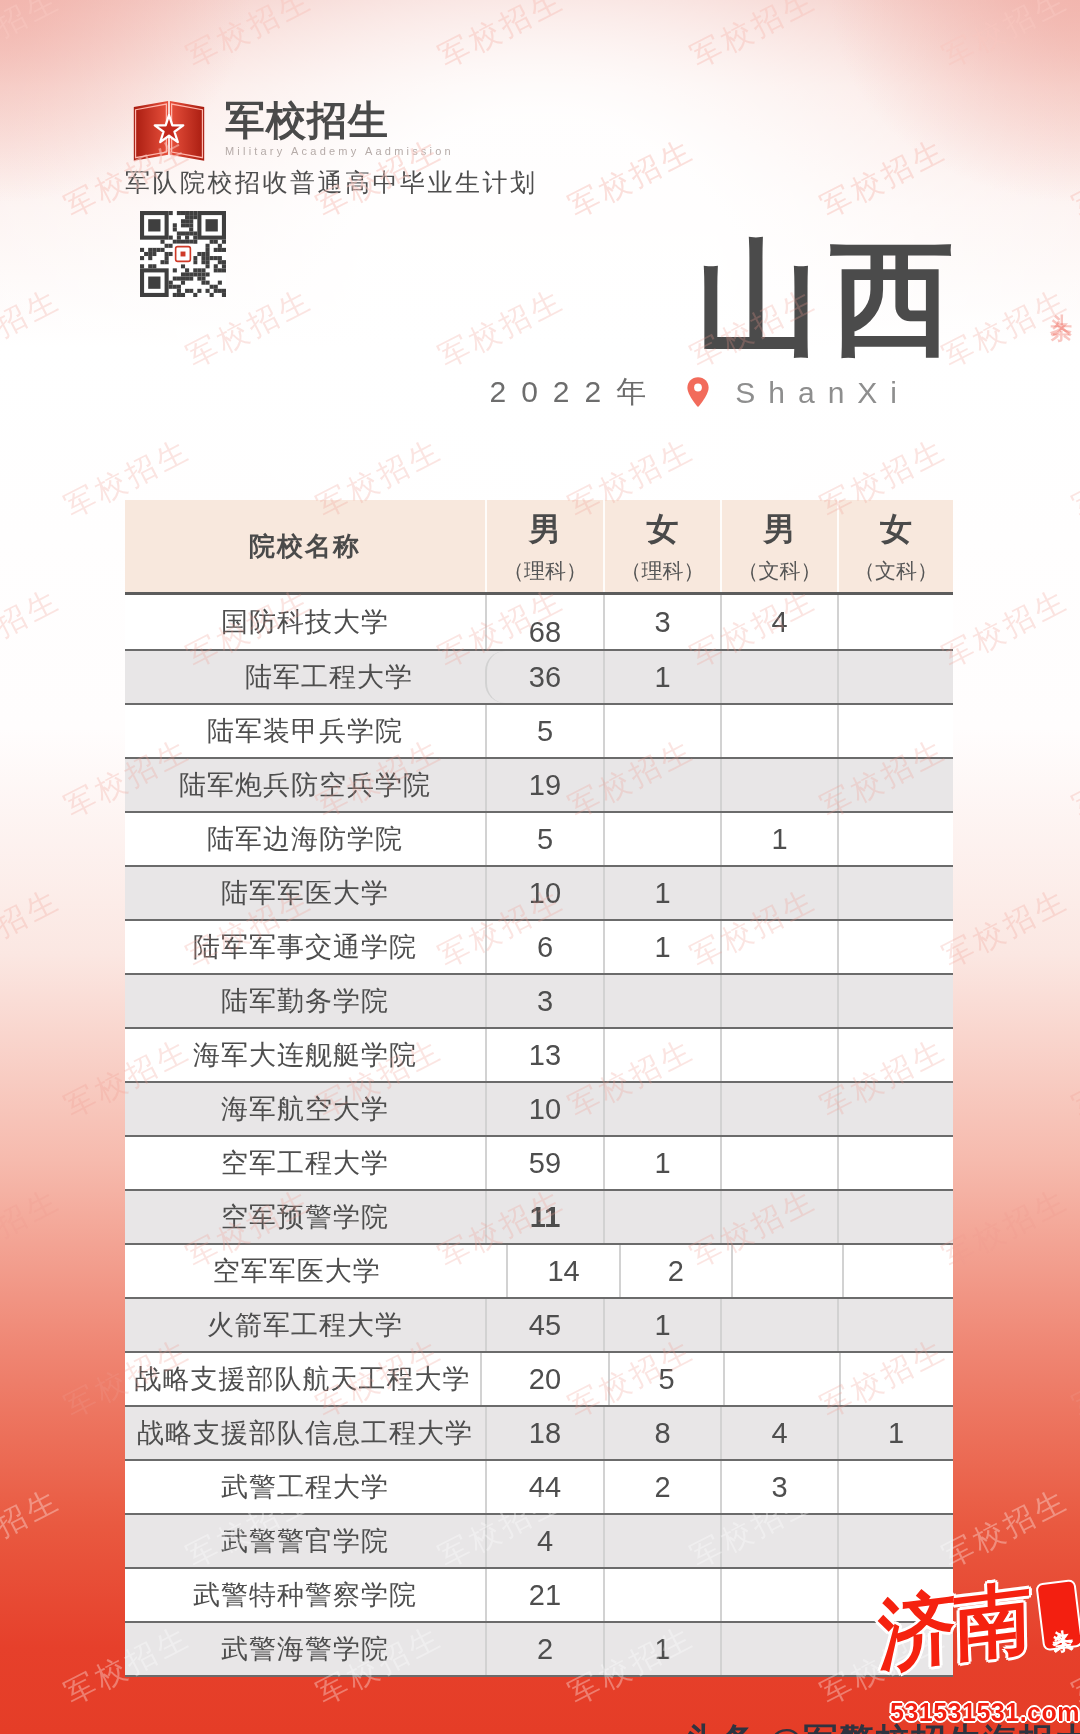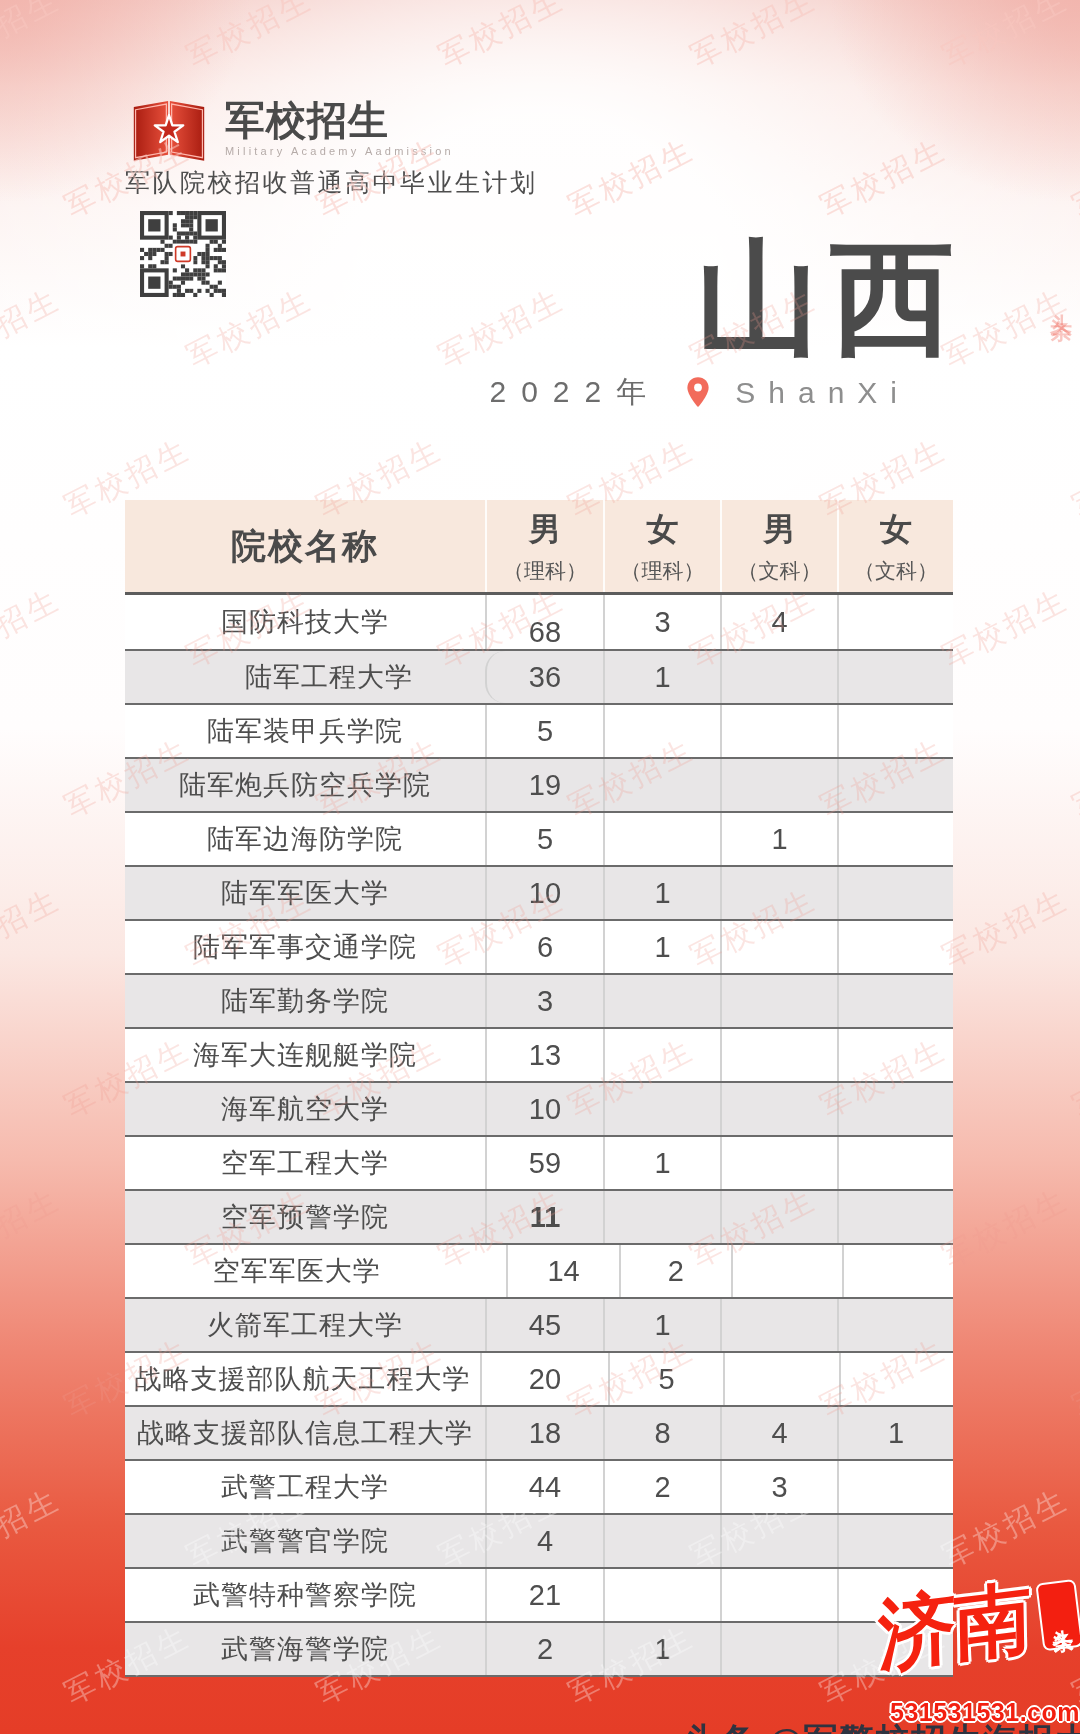--- a/index.html
+++ b/index.html
@@ -45,21 +45,21 @@
 
   
   #edge-seal { position:absolute; right:4px; top:296px; z-index:14; writing-mode:vertical-rl;
     font-size:22px; font-weight:700; color:rgba(235,70,52,.30); letter-spacing:6px; }
 
   
   #table { position:absolute; left:125px; top:500px; width:828px; z-index:10; }
   #thead { display:flex; height:92px; background:#f8e8dd; border-bottom:3px solid #5c5c5c; }
   .hcell { display:flex; flex-direction:column; align-items:center; justify-content:center; box-sizing:border-box; }
   .hcell + .hcell { border-left:2px solid rgba(255,255,255,.85); }
-  .h-name { font-size:35px; font-weight:700; color:#4a4a4a; letter-spacing:2px; }
+  .h-name { font-size:26px; font-weight:700; color:#4a4a4a; letter-spacing:2px; }
   .h-big  { font-size:32px; font-weight:600; color:#4a4a4a; }
   .h-sub  { font-family:"Liberation Serif",serif; font-size:21px; color:#555; margin-top:5px; }
   .trow { display:flex; height:54px; box-sizing:border-box; border-top:2px solid #6b6b6b; }
   .trow:first-child { border-top:none; }
   #tbody { border-bottom:2px solid #6b6b6b; }
   .trow.odd  { background:#ffffff; }
   .trow.even { background:#e8e6e7; }
   .cell { display:flex; align-items:center; justify-content:center; box-sizing:border-box; }
   .cell + .cell { border-left:2px solid #d2d2d2; }
   .c-name { font-size:27px; color:#4e4e4e; letter-spacing:1px; }

